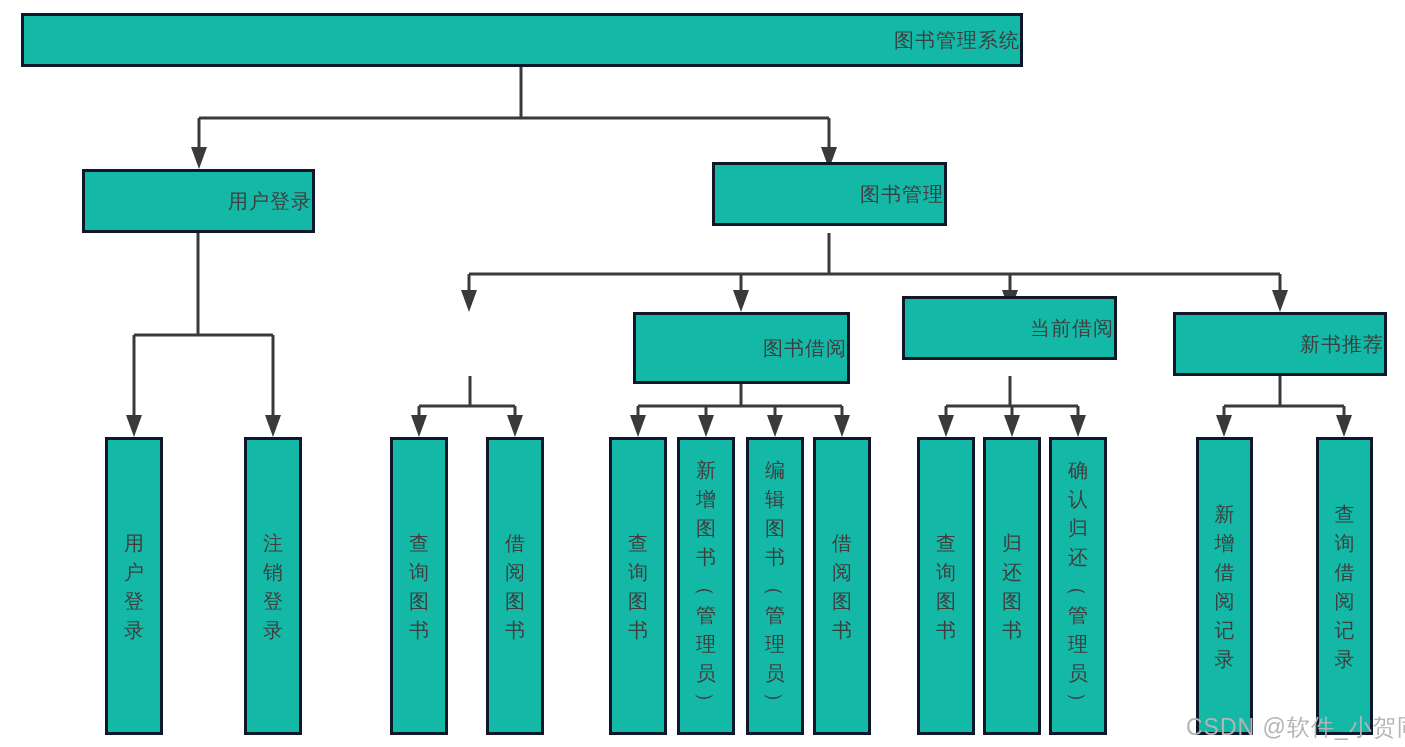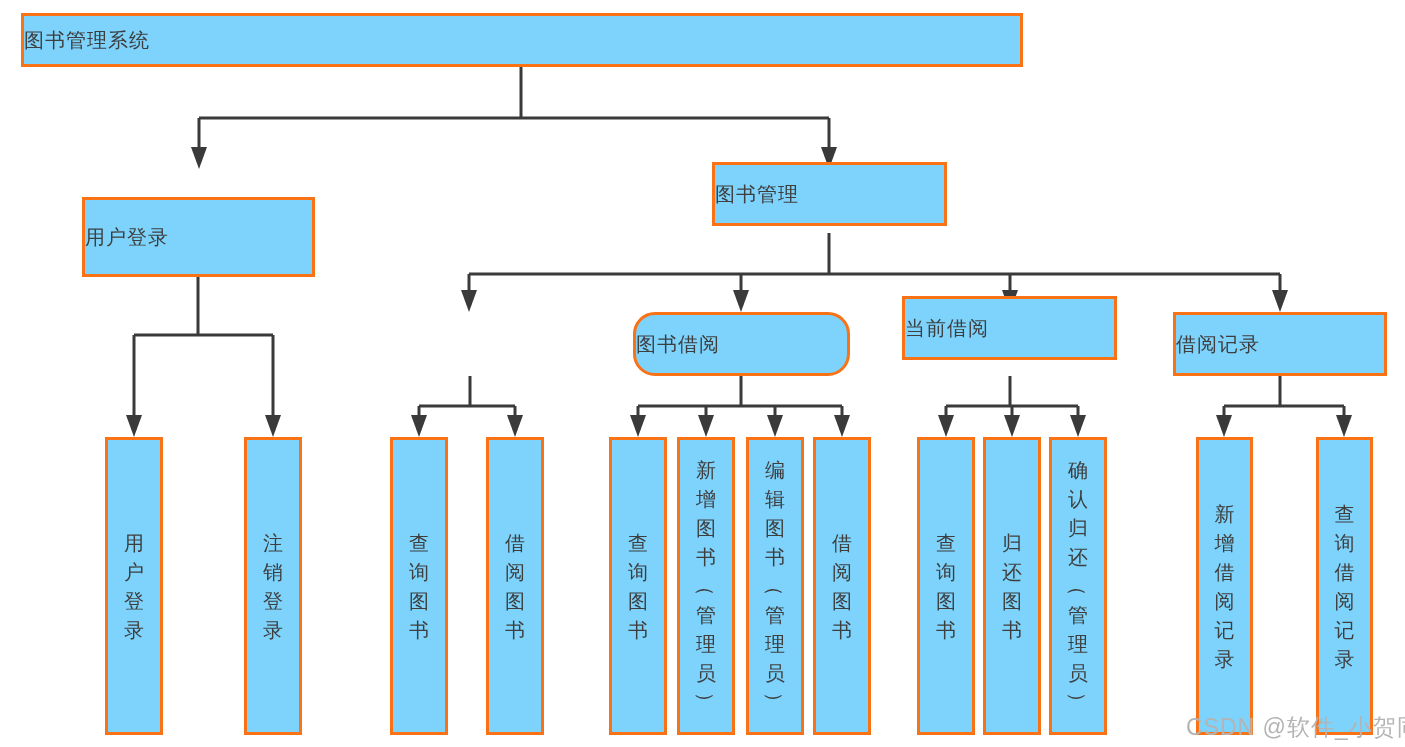--- a/index.html
+++ b/index.html
@@ -10,23 +10,23 @@
     font-family:"Liberation Sans", sans-serif;
     overflow:hidden;
   }
   #connectors {
     position:absolute; left:0; top:0; width:1405px; height:747px;
     z-index:1;
   }
   .node {
     position:absolute;
     box-sizing:border-box;
-    border:3px solid #f97316;
-    background:#7dd3fc;
-    display:flex; align-items:center; justify-content:flex-start;
+    border:3px solid #0f172a;
+    background:#14b8a6;
+    display:flex; align-items:center; justify-content:flex-end;
     font-size:20px; color:#3e3e3e;
     letter-spacing:1px;
     z-index:2;
   }
   .vlabel {
     display:flex; flex-direction:column;
     align-items:center; justify-content:center;
     width:100%; height:100%;
     font-size:20px; color:#3e3e3e;
     letter-spacing:0;
@@ -92,35 +92,35 @@
         <polygon points="1216,415 1232,415 1224,437" fill="#3a3a3a"></polygon>
         <line x1="1344" y1="406" x2="1344" y2="419" stroke="#3a3a3a" stroke-width="3"></line>
         <polygon points="1336,415 1352,415 1344,437" fill="#3a3a3a"></polygon>
       </g>
   </svg>
 
   <div class="node" style="left:21px;top:13px;width:1002px;height:54px;">
     <span>图书管理系统</span>
   </div>
 
-  <div class="node" style="left:82px;top:169px;width:233px;height:80px;margin-top:28px;">
+  <div class="node" style="left:82px;top:169px;width:233px;height:64px;">
     <span>用户登录</span>
   </div>
   <div class="node" style="left:712px;top:162px;width:235px;height:64px;">
     <span>图书管理</span>
   </div>
 
-  <div class="node" style="left:633px;top:312px;width:217px;height:64px;border-radius:22px;">
+  <div class="node" style="left:633px;top:312px;width:217px;height:72px;">
     <span>图书借阅</span>
   </div>
   <div class="node" style="left:902px;top:296px;width:215px;height:64px;">
     <span>当前借阅</span>
   </div>
   <div class="node" style="left:1173px;top:312px;width:214px;height:64px;">
-    <span>借阅记录</span>
+    <span>新书推荐</span>
   </div>
 
   <div class="node" style="left:105px;top:437px;width:58px;height:298px;">
     <div class="vlabel">
         <span>用</span>
         <span>户</span>
         <span>登</span>
         <span>录</span>
       </div>
   </div>

